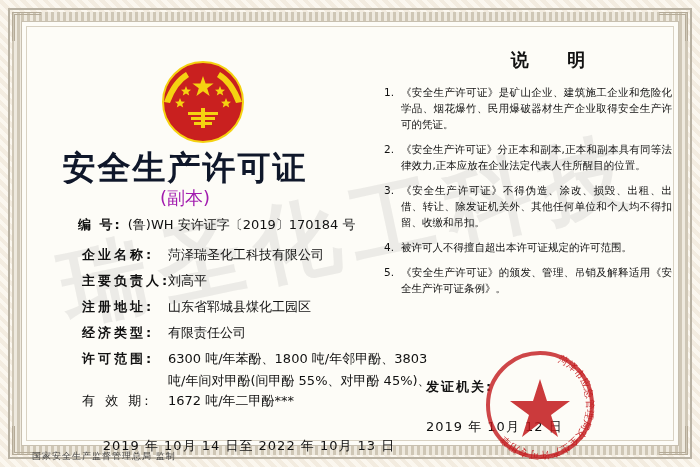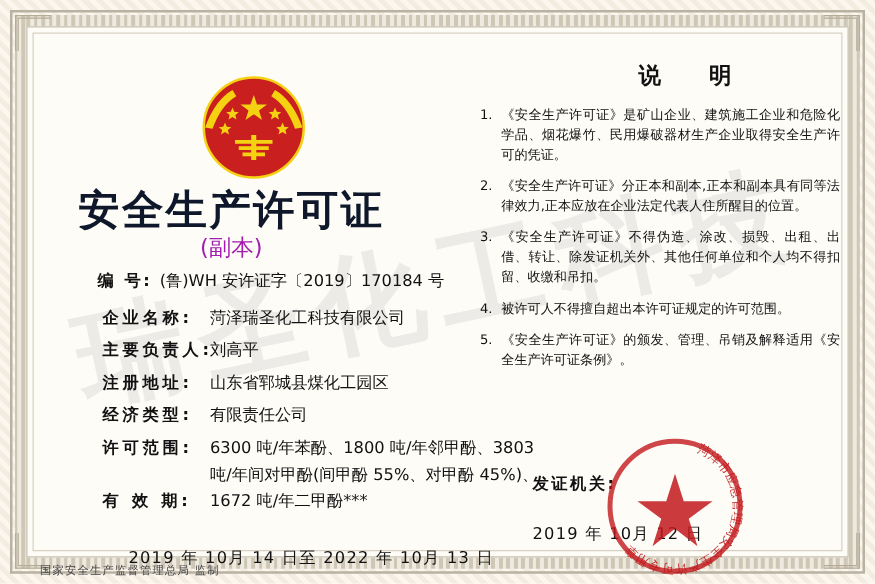--- a/index.html
+++ b/index.html
@@ -98,21 +98,21 @@
     white-space:nowrap;
   }
   .fval{flex:1;}
   .fval .l2{display:block;}
 
   
   .valid{
     position:absolute;left:56px;top:366px;width:400px;font-size:13px;
     display:flex;align-items:flex-start;
   }
-  .valid .flab{width:86px;flex:0 0 86px;font-weight:bold;letter-spacing:3px;}
+  .valid .flab{width:86px;flex:0 0 86px;font-weight:normal;letter-spacing:3px;}
 
   
   .dates{
     position:absolute;left:58px;top:392px;width:330px;text-align:center;
     font-size:13px;letter-spacing:1px;margin-top:19px;
   }
 
   
   .issuer{
     position:absolute;left:400px;top:352px;font-size:13px;letter-spacing:2px;font-weight:bold;

